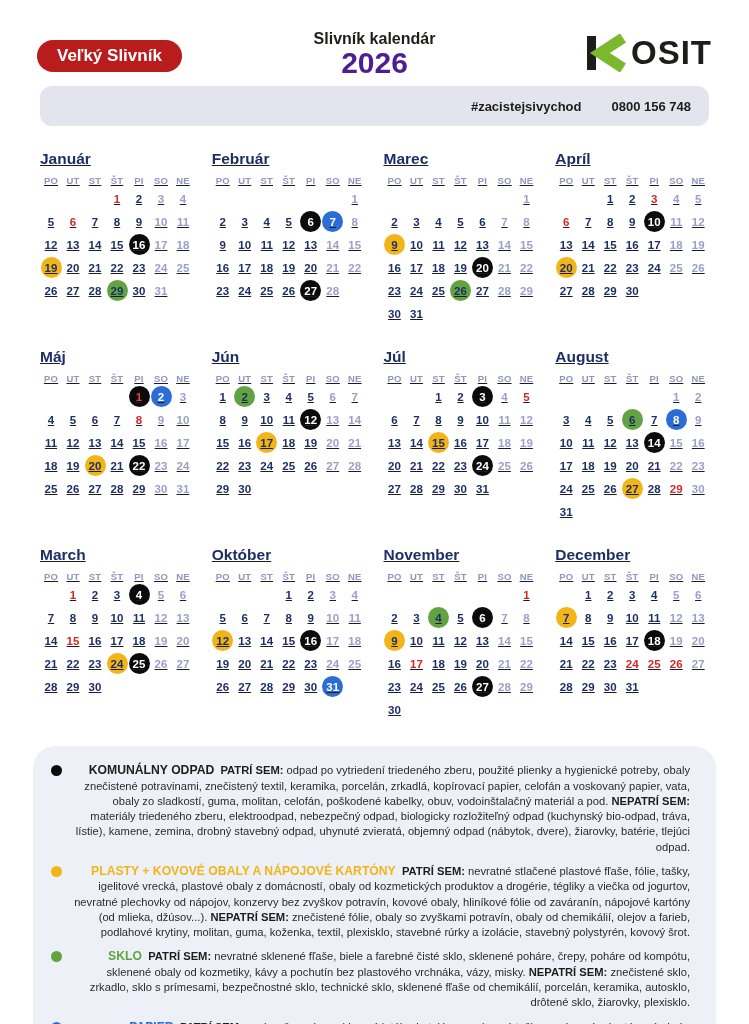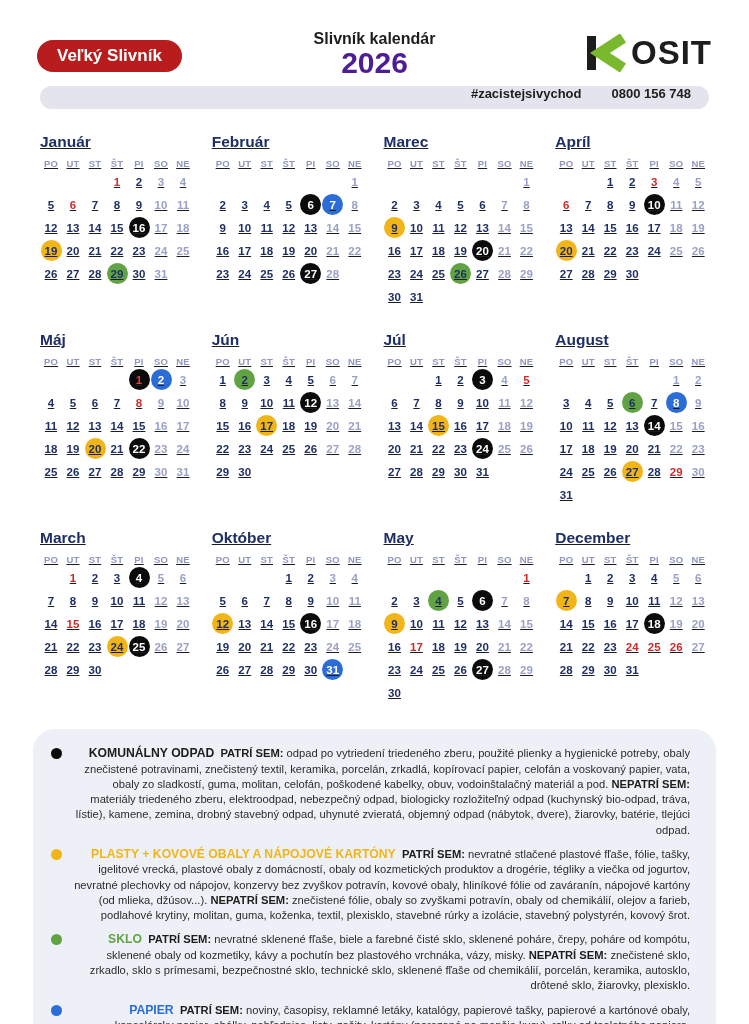--- a/index.html
+++ b/index.html
@@ -18,22 +18,22 @@
     padding: 6px 20px; border-radius: 17px;
   }
   .title-block { position: absolute; left: 50%; transform: translateX(-50%); top: 30px; text-align: center; }
   .title-main { font-size: 16px; font-weight: 800; color: #1d1d1b; }
   .title-year { font-size: 30px; font-weight: 800; color: #4c1d95; line-height: 1.0; }
   .logo { position: absolute; right: 37px; top: 34px; display: flex; align-items: center; padding-left: 36px; }
   .logo svg { display: block; }
   .logo-rest { font-size: 33px; font-weight: bold; letter-spacing: 1px; color: #1d1d1b; margin-left: 2px; }
   
   .infobar {
-    margin: 8px 40px 0 40px; height: 23px; border-radius: 12px;
-    background: #e4e4ee; display: flex; justify-content: flex-end; 
+    margin: 8px 40px 0 40px; height: 40px; border-radius: 12px;
+    background: #e4e4ee; display: flex; justify-content: flex-end; align-items: center;
     gap: 30px; padding-right: 18px; font-size: 13px; font-weight: bold; color: #1d1d1b;
   }
   
   .months-grid {
     margin: 24px 38px 0 40px;
     display: grid; grid-template-columns: repeat(4, 1fr);
     column-gap: 16px; row-gap: 24px; text-decoration: underline;
   }
   .month-name { font-size: 15.5px; font-weight: bold; color: #1e2f66; margin-bottom: 7px; }
   .weekdays { display: grid; grid-template-columns: repeat(7, 22px); margin-bottom: 2px; }
@@ -566,21 +566,21 @@
         <span class="day weekend">25</span>
         <span class="day">26</span>
         <span class="day">27</span>
         <span class="day">28</span>
         <span class="day">29</span>
         <span class="day">30</span>
         <span class="day weekend circled c-papier">31</span>
       </div>
     </section>
     <section class="month">
-      <h2 class="month-name">May</h2>
+      <h2 class="month-name">November</h2>
       <div class="weekdays">
         <span>PO</span>
         <span>UT</span>
         <span>ST</span>
         <span>ŠT</span>
         <span>PI</span>
         <span>SO</span>
         <span>NE</span>
       </div>
       <div class="days">

